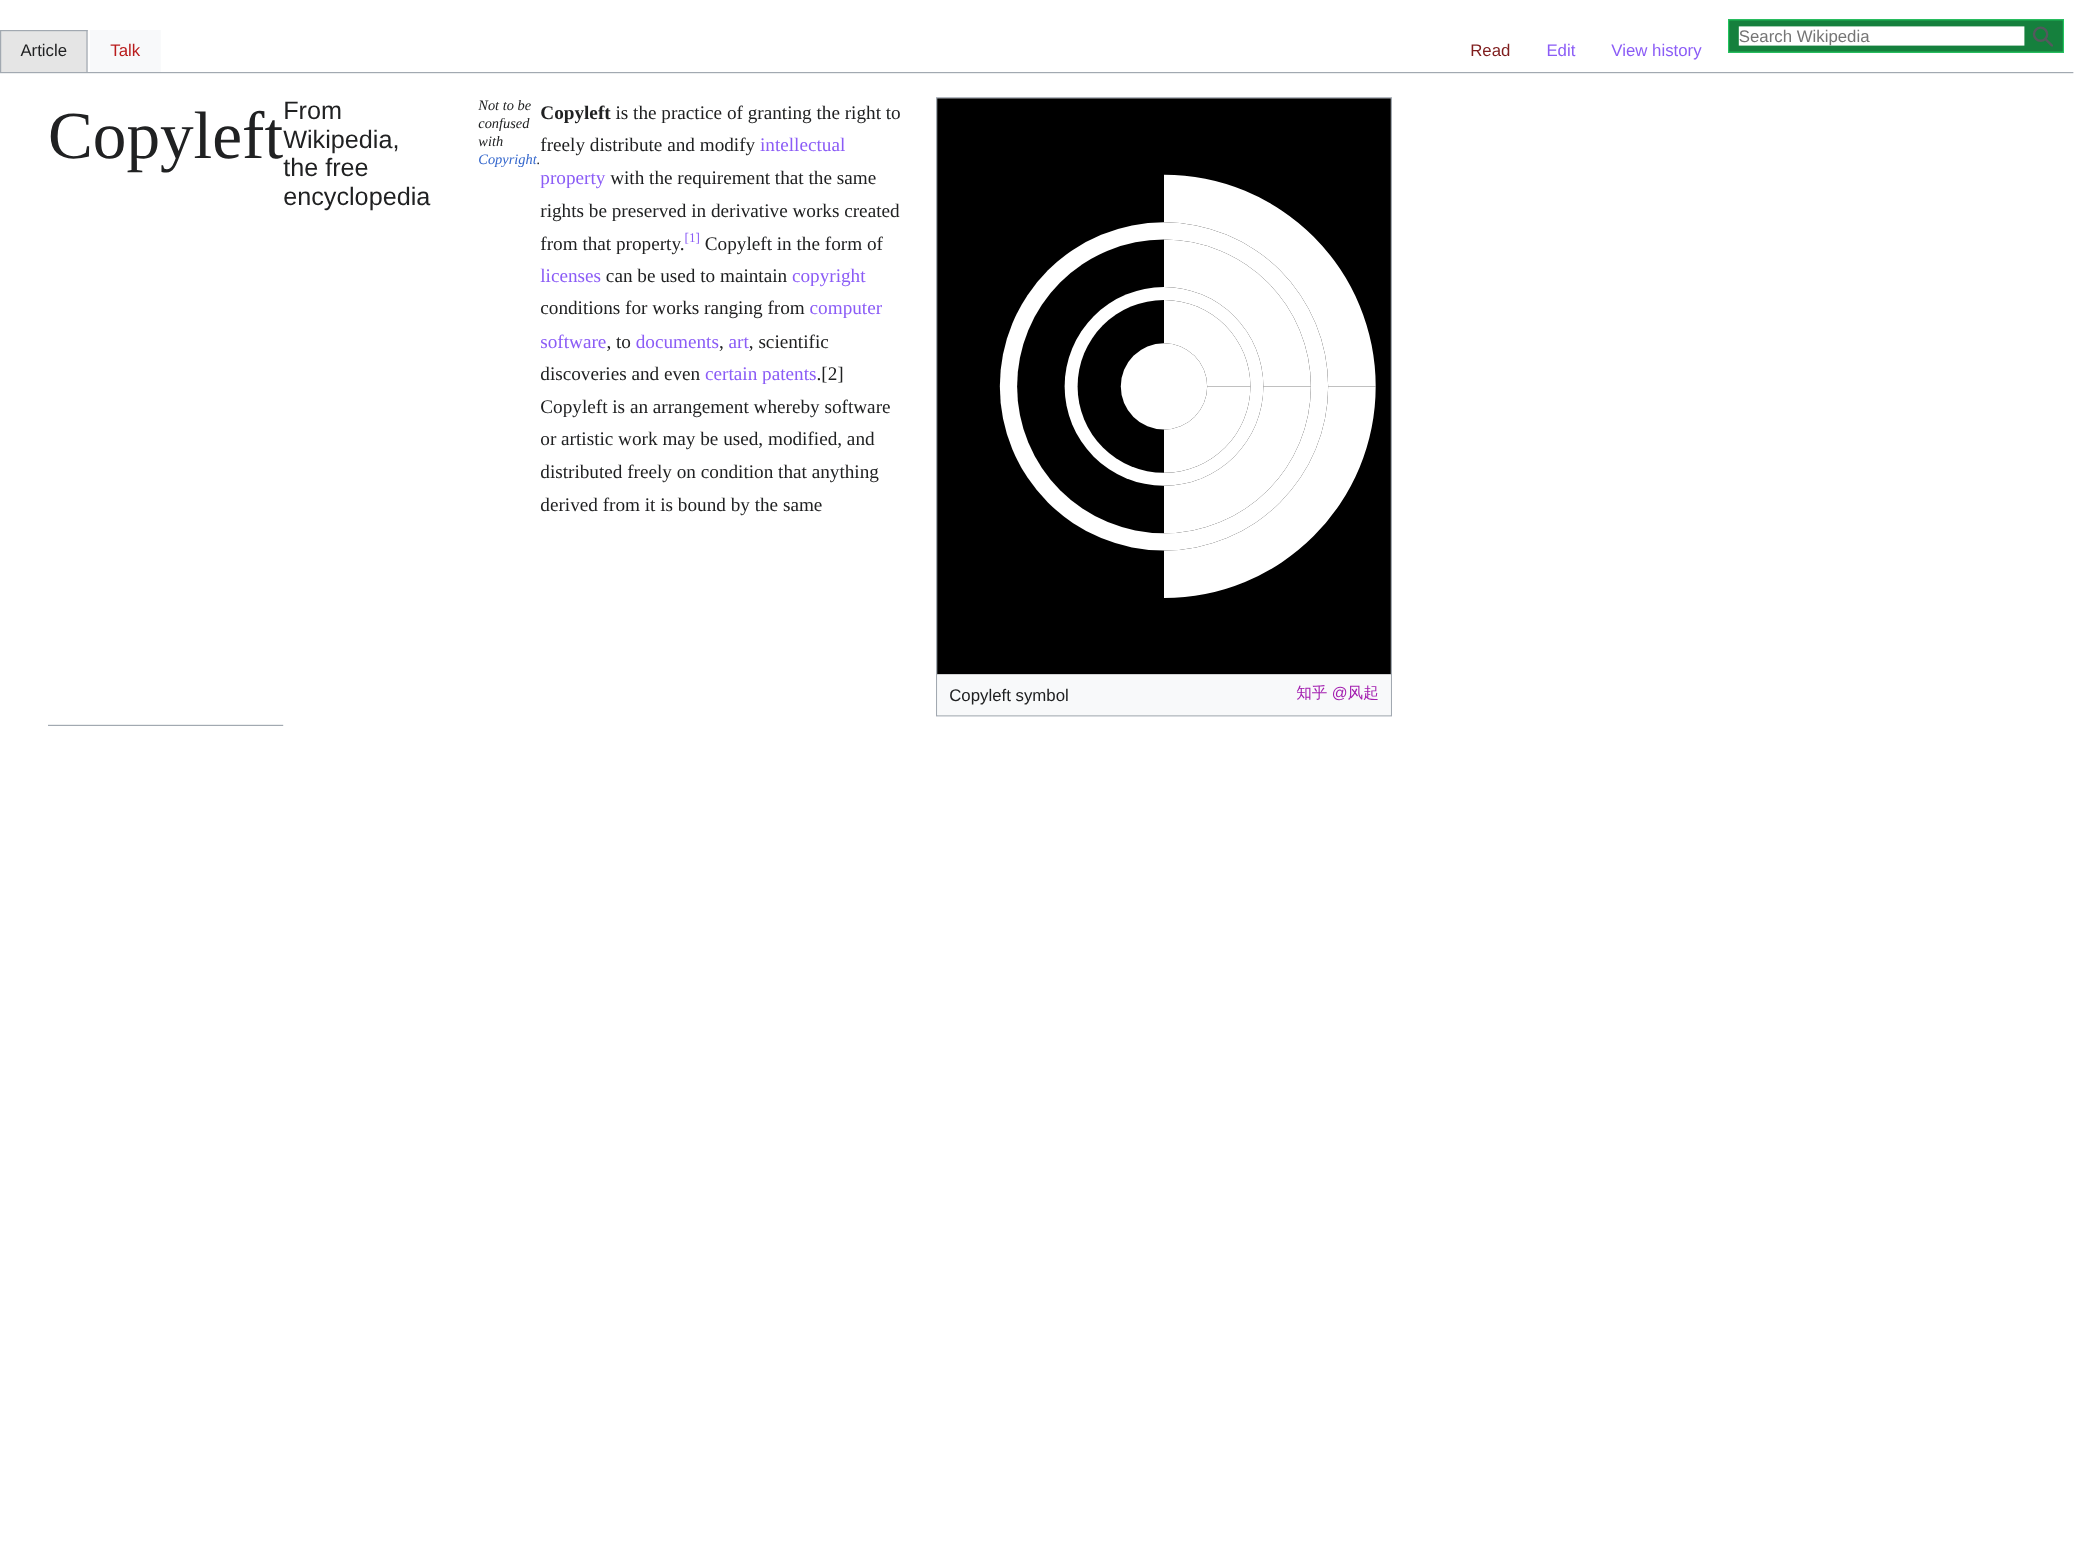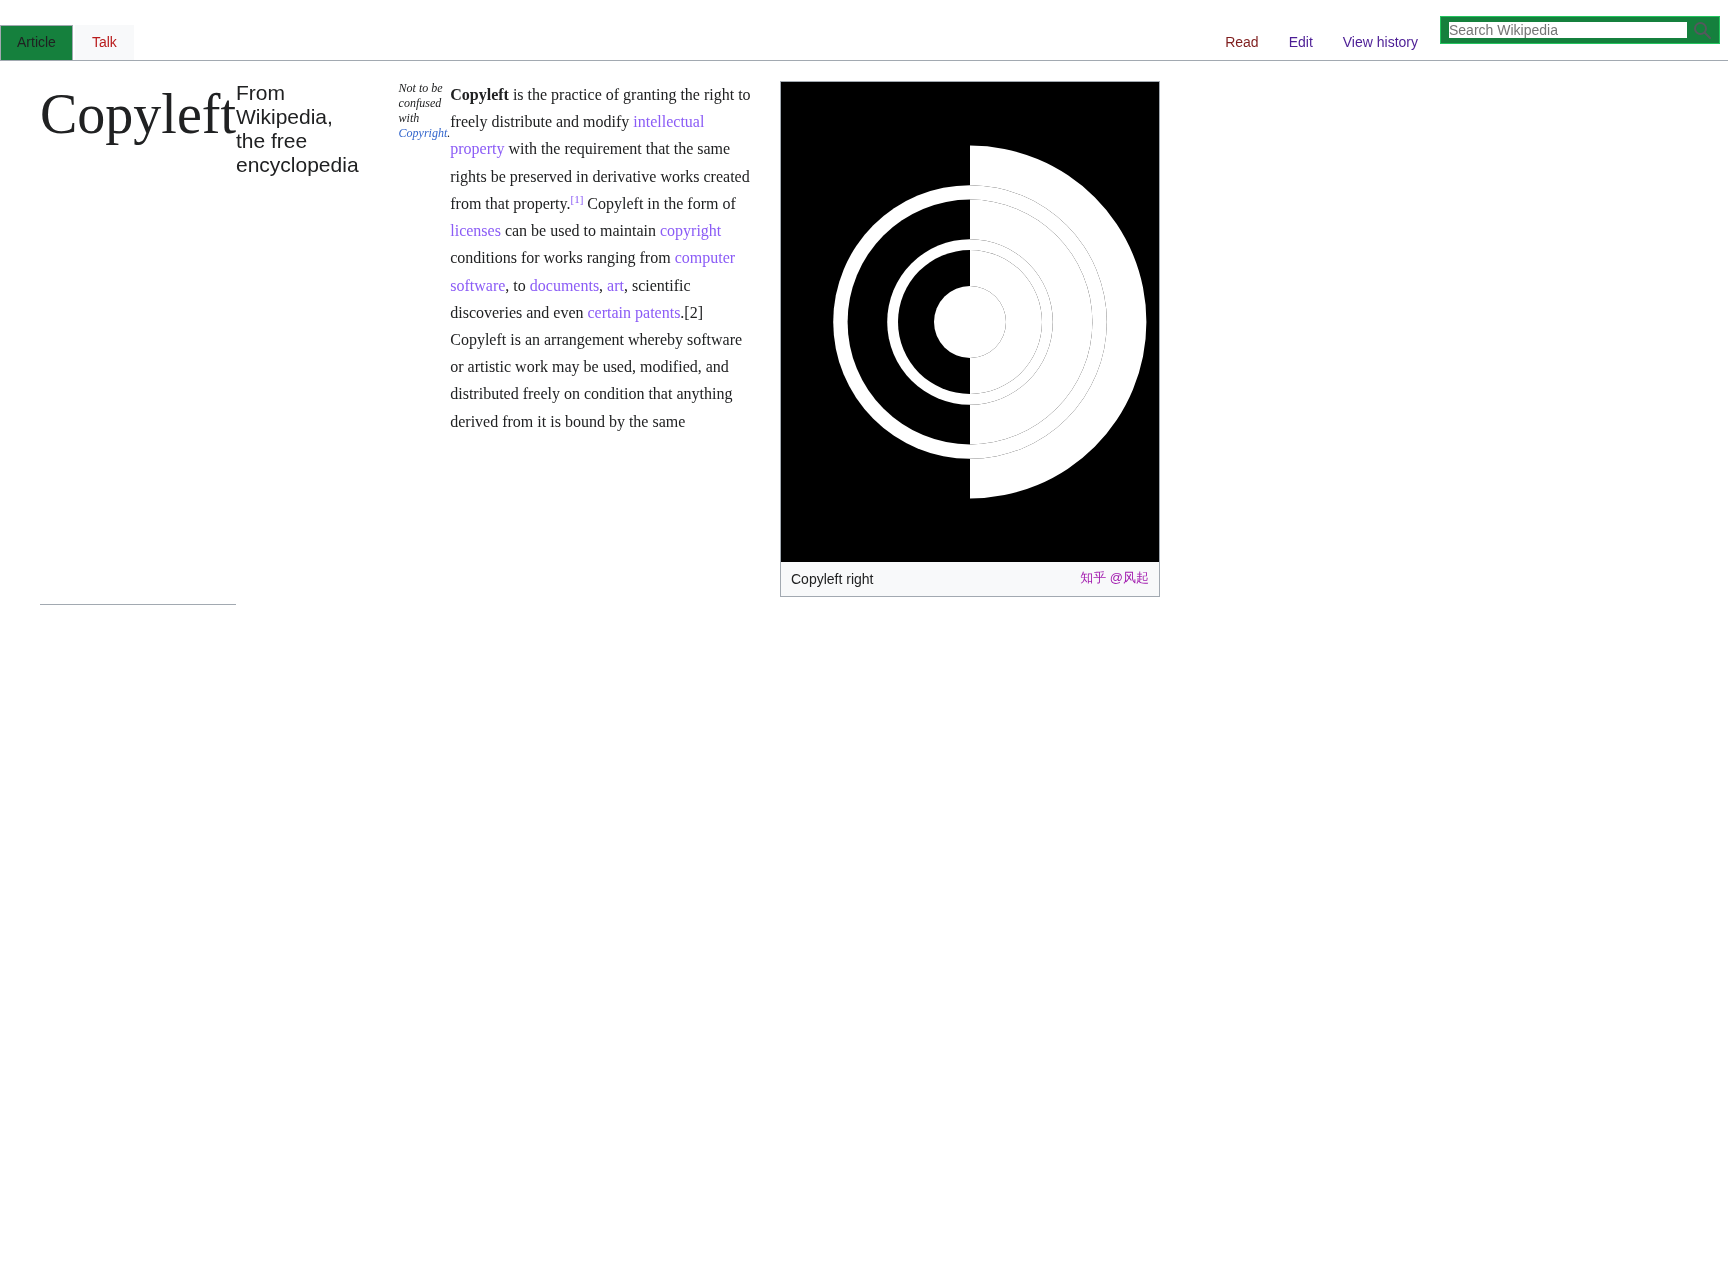--- a/index.html
+++ b/index.html
@@ -32,21 +32,21 @@
       text-decoration: none;
       color: #202122;
       border: 1px solid transparent;
       border-bottom: none;
       margin-right: 2px;
       background: #f8f9fa;
       font-family: sans-serif;
     }
 
     .tab.active {
-      background: #15803d;
+      background: #e5e5e5;
       border-color: #a2a9b1;
       border-bottom-color: #fff;
       color: #202122;
     }
 
     .tab.blue {
       color: #b91c1c;
       background: #f8f9fa;
     }
 
@@ -64,21 +64,21 @@
       padding: 8px 14px 10px;
       font-size: 14px;
       cursor: pointer;
       font-family: sans-serif;
       color: #7f1d1d;
       text-decoration: none;
       background: transparent;
     }
 
     .tab-right.blue {
-      color: #4c1d95;
+      color: #8b5cf6;
     }
 
     .search-bar {
       display: flex;
       align-items: center;
       border: 1px solid #22c55e;
       margin: 16px 8px;
       padding: 4px 8px;
       background: #15803d;
       min-width: 280px;
@@ -287,21 +287,21 @@
       A 20 20 0 0 0 100 80
       Z" fill="white"></path>
     <path d="M 100 120
       A 20 20 0 0 0 120 100
       L 140 100
       A 40 40 0 0 1 100 140
       Z" fill="white"></path>
   </svg>
         </div>
         <div class="infobox-caption">
-          <span>Copyleft right</span>
+          <span>Copyleft symbol</span>
           <span style="float:right; color:#a21caf; font-size:13px;">知乎 @风起</span>
         </div>
       </div>
     </div>
 
     <p class="body-text">
       <strong>Copyleft</strong><span> is the practice of granting the right to freely distribute and modify </span><a href="#">intellectual property</a><span> with the requirement that the same rights be preserved in derivative works created from that property.</span><sup><a href="#">[1]</a></sup><span> Copyleft in the form of </span><a href="#">licenses</a><span> can be used to maintain </span><a href="#">copyright</a><span> conditions for works ranging from </span><a href="#">computer software</a><span>, to </span><a href="#">documents</a><span>,</span> <a href="#">art</a><span>, scientific discoveries and even </span><a href="#">certain patents</a><span>.[2]</span><span> Copyleft is an arrangement whereby software or artistic work may be used, modified, and distributed freely on condition that anything derived from it is bound by the same</span>
     </p>
   </div>
 </div>

